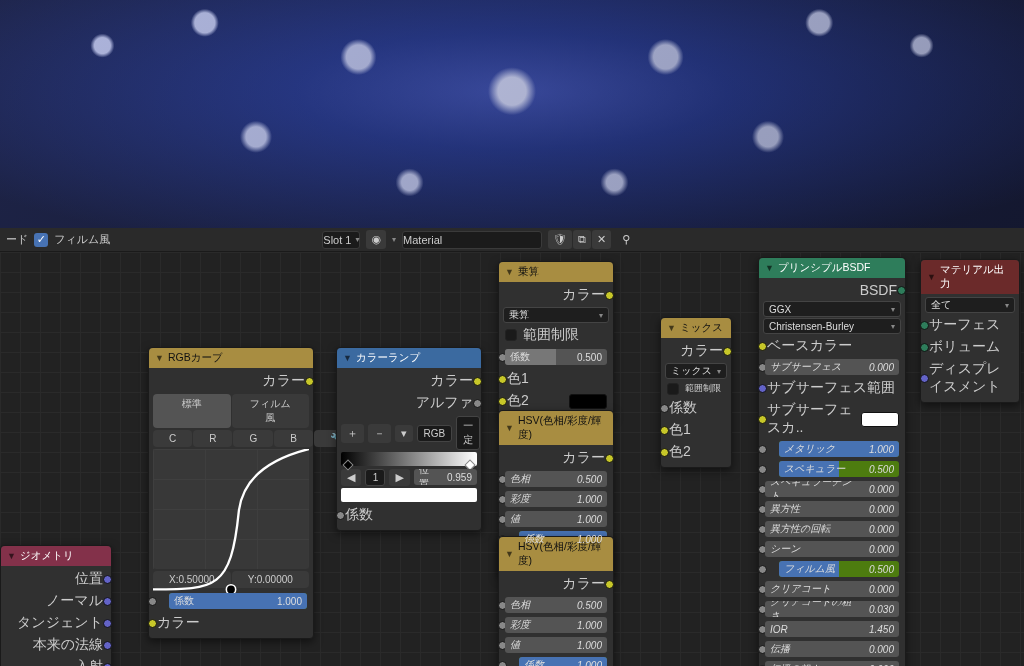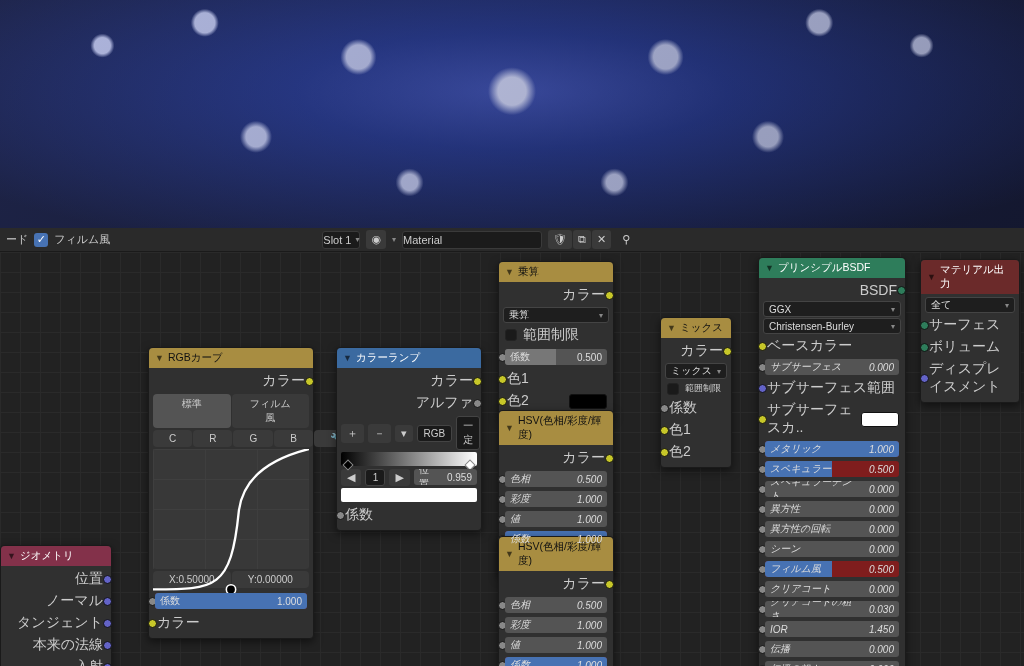--- a/index.html
+++ b/index.html
@@ -116,21 +116,21 @@
   .slider, .dd-row {
     background:#545454; border-radius:3px; height:16px; display:flex;
     align-items:center; justify-content:space-between; padding:0 5px;
     font-size:10px; color:#ddd; position:relative; overflow:hidden;
     margin:1px 0;
   }
   .slider .slname { flex:1; z-index:1; }
   .slider .slval { z-index:1;padding-left:16px; }
   .slider .fill { position:absolute; left:0; top:0; bottom:0; }
   .slider.blue .fill { background:#4772b3; }
-  .slider.blue { background:#7f1d1d; }
+  .slider.blue { background:#4d7c0f;margin-left:14px; }
 
   .dd-row { background:#1e1e1e; border:1px solid #444; justify-content:space-between; }
   .dd-row .chev { color:#888; font-size:8px; }
 
   .swatch {
     width:38px; height:15px; border-radius:3px; border:1px solid #111;
   }
   .swatch.white { background:#fff; }
   .swatch.black { background:#000; }
   .swatch.blue  { background:#0033ff; }

